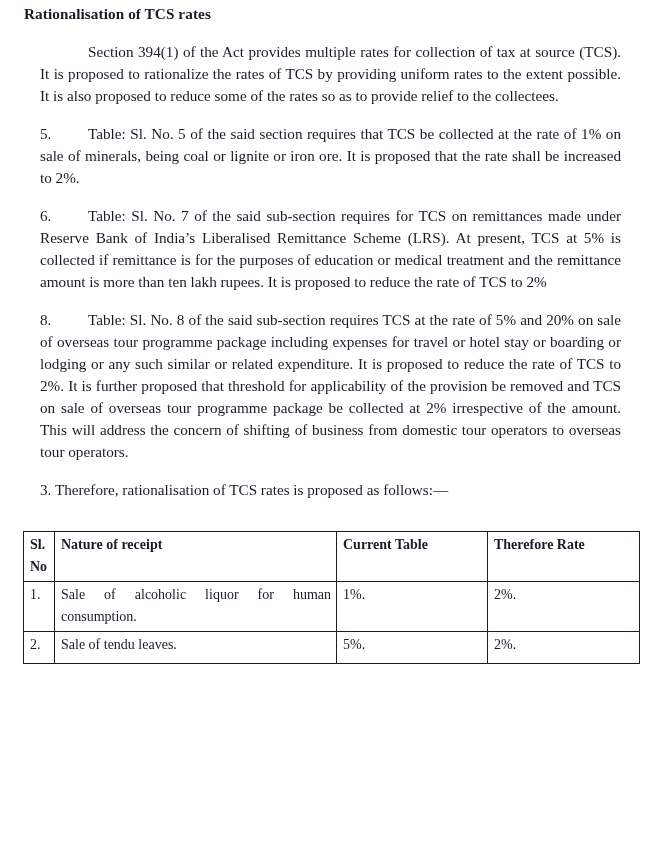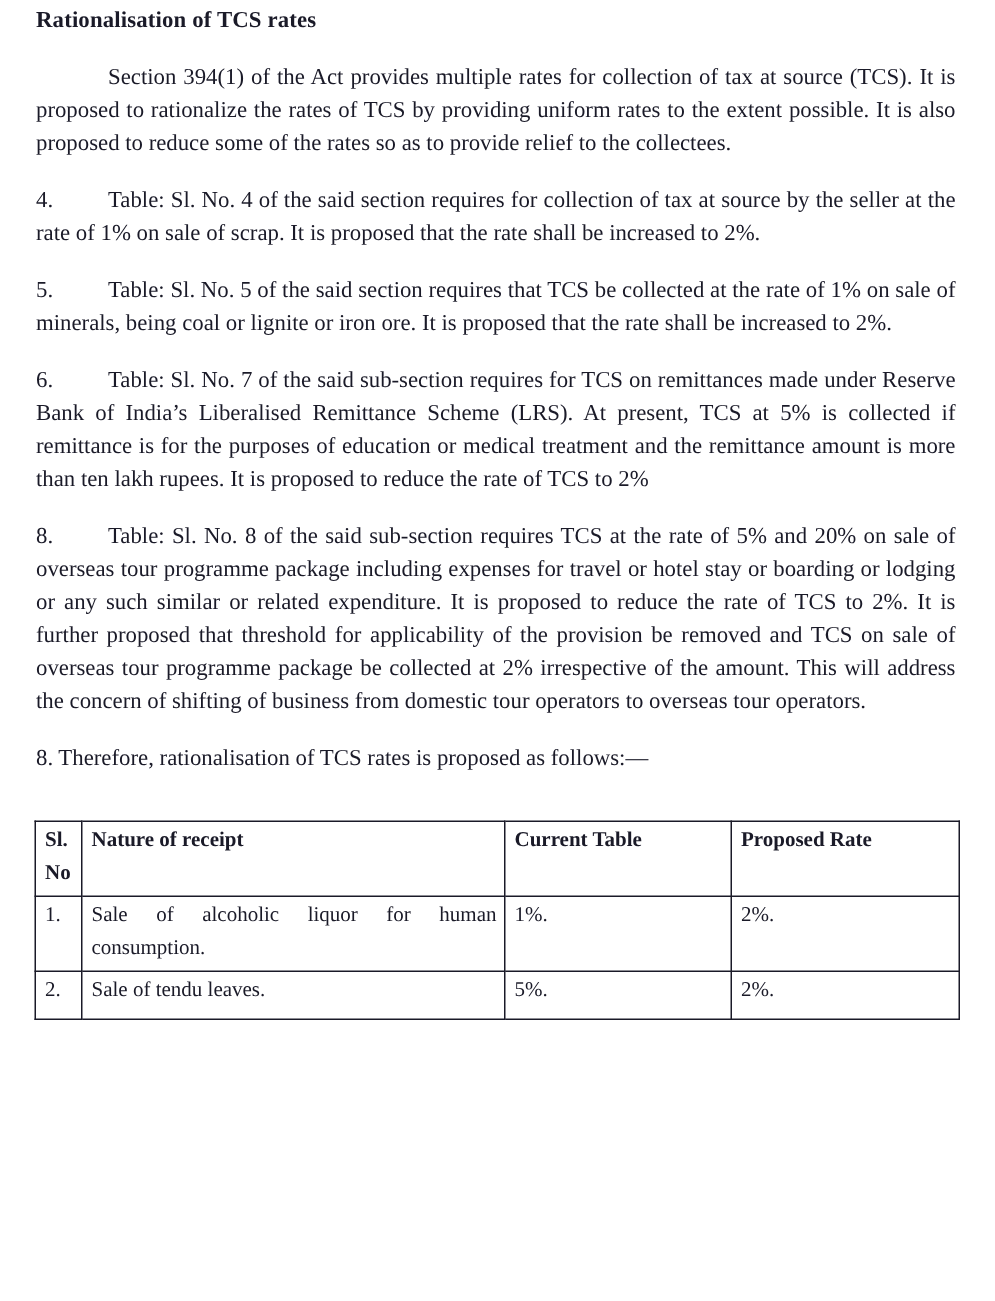--- a/index.html
+++ b/index.html
@@ -36,21 +36,21 @@
     margin: 0;
     padding-top: 3px;
     letter-spacing: 0.1px;
   }
 
   p.para {
     font-size: 15.2px;
     line-height: 22px;
     text-align: justify;
     text-justify: inter-word;
-    margin: 0;
+    margin: 16px;
     padding: 0;
   }
   p.para.lead {
     margin-top: 16px;
     text-indent: 48px;
   }
   p.para.numbered {
     margin-top: 16px;
   }
   p.para.plain {
@@ -102,43 +102,42 @@
 
 <div class="page">
   <div class="content">
 
     <div class="doc-heading">Rationalisation of TCS rates</div>
 
     <p class="para lead">Section 394(1) of the Act provides multiple rates for collection of tax at source (TCS). It is proposed to rationalize the rates of TCS by providing uniform rates to the extent possible. It is also proposed to reduce some of the rates so as to provide relief to the collectees.</p>
 
 
 
-    <p class="para numbered"><span class="pnum">4.</span><span>Table: Sl. No. 4 of the said section requires for collection of tax at source by the seller at the rate of 1% on sale of scrap. It is proposed that the rate shall be increased to 2%.</span></p>
 
     <p class="para numbered"><span class="pnum">5.</span><span>Table: Sl. No. 5 of the said section requires that TCS be collected at the rate of 1% on sale of minerals, being coal or lignite or iron ore. It is proposed that the rate shall be increased to 2%.</span></p>
 
     <p class="para numbered"><span class="pnum">6.</span><span>Table: Sl. No. 7 of the said sub-section requires for TCS on remittances made under Reserve Bank of India’s Liberalised Remittance Scheme (LRS). At present, TCS at 5% is collected if remittance is for the purposes of education or medical treatment and the remittance amount is more than ten lakh rupees. It is proposed to reduce the rate of TCS to 2%</span></p>
 
     <p class="para numbered"><span class="pnum">8.</span><span>Table: Sl. No. 8 of the said sub-section requires TCS at the rate of 5% and 20% on sale of overseas tour programme package including expenses for travel or hotel stay or boarding or lodging or any such similar or related expenditure. It is proposed to reduce the rate of TCS to 2%.  It is further proposed that threshold for applicability of the provision be removed and TCS on sale of overseas tour programme package be collected at 2% irrespective of the amount. This will address the concern of shifting of business from domestic tour operators to overseas tour operators.</span></p>
 
-    <p class="para plain">8. Therefore, rationalisation of TCS rates is proposed as follows:—</p>
+    <p class="para plain">3. Therefore, rationalisation of TCS rates is proposed as follows:—</p>
 
     <table class="rates">
       <colgroup>
         <col class="col-sl">
         <col class="col-nature">
         <col class="col-cur">
         <col class="col-prop">
       </colgroup>
       <thead>
         <tr class="hdr-row">
           <th>Sl. No</th>
           <th>Nature of receipt</th>
           <th>Current Table</th>
-          <th>Proposed Rate</th>
+          <th>Therefore Rate</th>
         </tr>
       </thead>
       <tbody>
         <tr class="row-tall">
           <td>1.</td>
           <td class="nature-justify">Sale of alcoholic liquor for human consumption.</td>
           <td>1%.</td>
           <td>2%.</td>
         </tr>
         <tr class="row-short">

